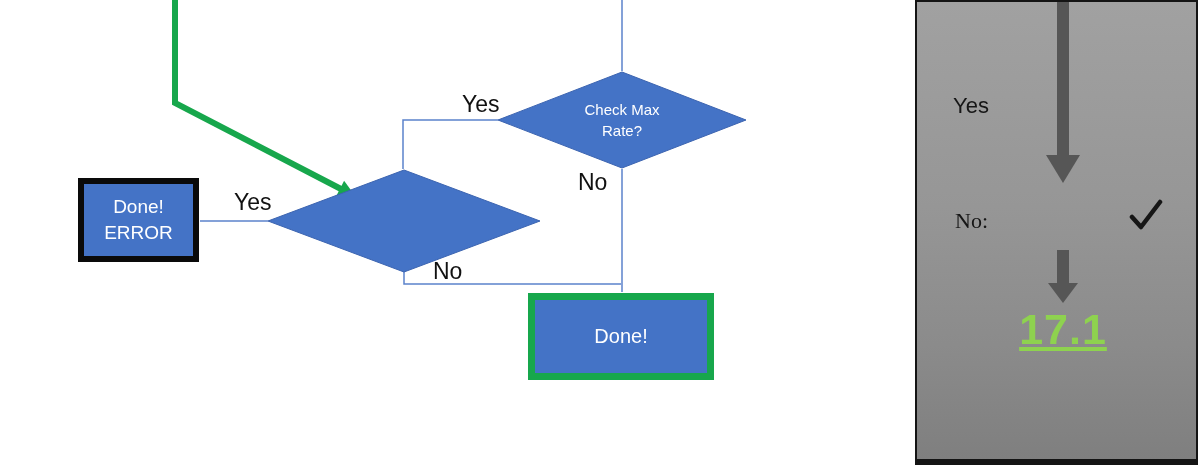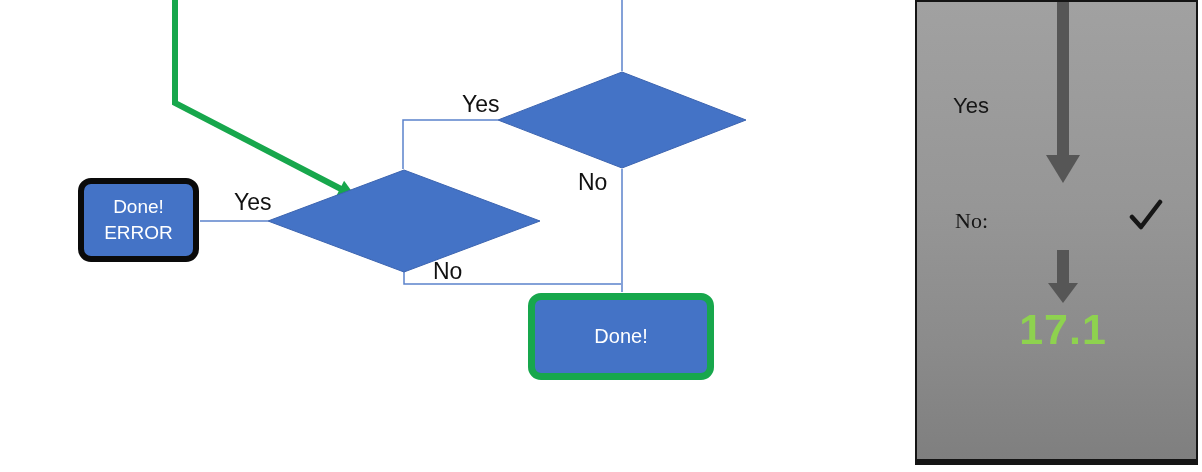--- a/index.html
+++ b/index.html
@@ -10,39 +10,38 @@
   .layer{position:absolute;left:0;top:0;}
   .lbl{position:absolute;color:#111111;font-size:23px;line-height:1.1;white-space:nowrap;}
   .diamond-label{
     position:absolute;color:#ffffff;font-size:15px;line-height:1.4;text-align:center;
     display:flex;align-items:center;justify-content:center;
   }
   .flowbox{
     position:absolute;background:#4473c6;color:#ffffff;
     display:flex;flex-direction:column;align-items:center;justify-content:center;
     text-align:center;
-    border-radius:13px;
   }
   .flowbox.error{left:78px;top:178px;width:109px;height:72px;border:6px solid #0a0a0a;
     font-size:19px;line-height:1.35;}
   .flowbox.done{left:528px;top:293px;width:172px;height:73px;border:7px solid #17a74c;
     font-size:20px;}
   
   .panel{
     position:absolute;left:915px;top:0;width:279px;height:457px;
     border:2px solid #141414;border-bottom-width:6px;
     background:linear-gradient(180deg,#a1a1a1 0%,#969696 45%,#8b8b8b 75%,#7f7f7f 100%);
   }
   .panel .p-lbl{position:absolute;color:#161616;font-size:22px;white-space:nowrap;}
   .arrow-shaft{position:absolute;width:12px;background:#565656;}
   .arrow-head{position:absolute;width:0;height:0;border-left:17px solid transparent;
     border-right:17px solid transparent;border-top:28px solid #565656;}
   .arrow-head.small{border-left-width:15px;border-right-width:15px;border-top-width:20px;}
   .result{position:absolute;left:66px;top:303px;width:160px;text-align:center;
-    color:#8ed24f;font-size:43px;font-weight:bold;letter-spacing:1px;}
+    color:#8ed24f;font-size:43px;font-weight:bold;letter-spacing:1px;text-decoration:underline;}
   .checkwrap{position:absolute;left:212px;top:197px;}
 </style>
 </head>
 <body>
 
 <div class="canvas">
 
   <svg class="layer" width="1202" height="472" viewBox="0 0 1202 472">
 
     <path d="M622 0 V71" fill="none" stroke="#5b82cb" stroke-width="1.5"></path>
@@ -51,20 +50,21 @@
     <path d="M404 271 V284 H621" fill="none" stroke="#5b82cb" stroke-width="1.5"></path>
     <path d="M268 221 H200" fill="none" stroke="#5b82cb" stroke-width="1.5"></path>
 
     <path d="M175 0 V103 L341 189" fill="none" stroke="#17a74c" stroke-width="6"></path>
     <polygon points="356,197 335.9,196.7 344.1,180.7" fill="#17a74c"></polygon>
 
     <polygon points="622,72 746,120 622,168 498,120" fill="#4473c6" stroke="#3c64b0" stroke-width="1"></polygon>
     <polygon points="404,170 540,221 404,272 268,221" fill="#4473c6" stroke="#3c64b0" stroke-width="1"></polygon>
   </svg>
 
+  <div class="diamond-label" style="left:572px;top:96px;width:100px;height:48px;">Check Max Rate?</div>
 
   <div class="lbl" style="left:462px;top:92px;">Yes</div>
   <div class="lbl" style="left:578px;top:170px;">No</div>
   <div class="lbl" style="left:234px;top:190px;">Yes</div>
   <div class="lbl" style="left:433px;top:259px;">No</div>
 
   <div class="flowbox error">
     <div>Done!</div>
     <div>ERROR</div>
   </div>

